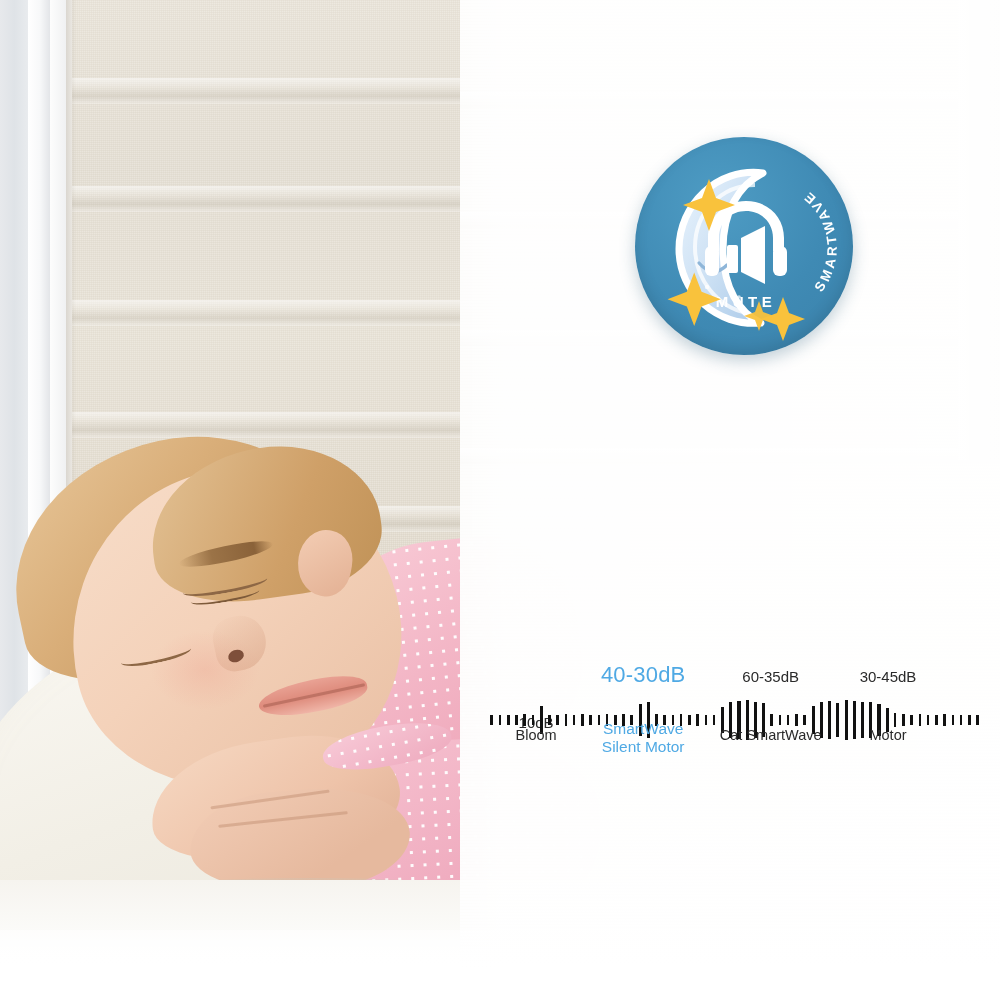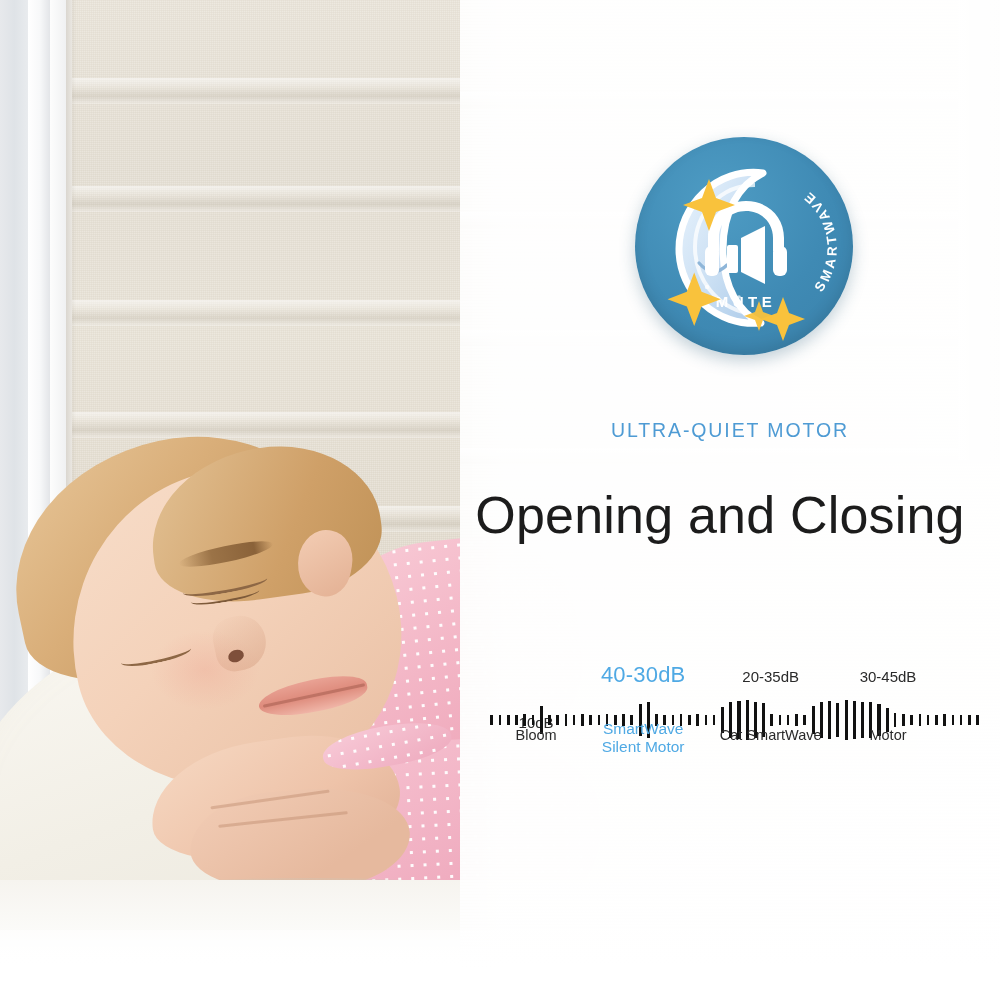--- a/index.html
+++ b/index.html
@@ -339,31 +339,29 @@
 
       <g fill="#f9c23c">
         <path d="M72 34 l 7 19 l 19 7 l -19 7 l -7 19 l -7 -19 l -19 -7 l 19 -7 z" transform="translate(2,8)"></path>
         <path d="M56 146 l 8 21 l 21 8 l -21 8 l -8 21 l -8 -21 l -21 -8 l 21 -8 z" transform="translate(4,-8) scale(.92) translate(4,10)"></path>
         <path d="M150 166 l 6 16 l 16 6 l -16 6 l -6 16 l -6 -16 l -16 -6 l 16 -6 z" transform="translate(-2,-6)"></path>
         <path d="M126 168 l 4 11 l 11 4 l -11 4 l -4 11 l -4 -11 l -11 -4 l 11 -4 z" transform="translate(-2,-4)" opacity=".95"></path>
       </g>
     </svg>
   </div>
 
-  <div class="eyebrow">ULTRA-QUIET MOTOR</div>
 
   <div class="headline">
-    <span>Opening and Closing</span>
   </div>
 
   <div class="scale">
     <div class="scale-labels-top" id="labels-top">
         <div class="lbl lbl-top" style="left: 11%; margin-top: 46px;">10dB</div>
         <div class="lbl lbl-top hi" style="left: 32%;">40-30dB</div>
-        <div class="lbl lbl-top" style="left: 57%;">20-35dB</div>
+        <div class="lbl lbl-top" style="left: 57%;">60-35dB</div>
         <div class="lbl lbl-top" style="left: 80%;">30-45dB</div>
       </div>
     <div class="wave" id="wave">
         <div class="bar" style="left: 2.47px; width: 2.6px; height: 10.4px; bottom: 14.8px;"></div>
         <div class="bar" style="left: 10.7033px; width: 2.6px; height: 9.6px; bottom: 15.2px;"></div>
         <div class="bar" style="left: 18.9367px; width: 2.6px; height: 10.8px; bottom: 14.6px;"></div>
         <div class="bar" style="left: 27.17px; width: 2.6px; height: 10px; bottom: 15px;"></div>
         <div class="bar" style="left: 35.4033px; width: 2.6px; height: 11.2px; bottom: 14.4px;"></div>
         <div class="bar" style="left: 43.6367px; width: 2.6px; height: 10.4px; bottom: 14.8px;"></div>
         <div class="bar" style="left: 51.87px; width: 3.1px; height: 28px; bottom: 6px;"></div>

